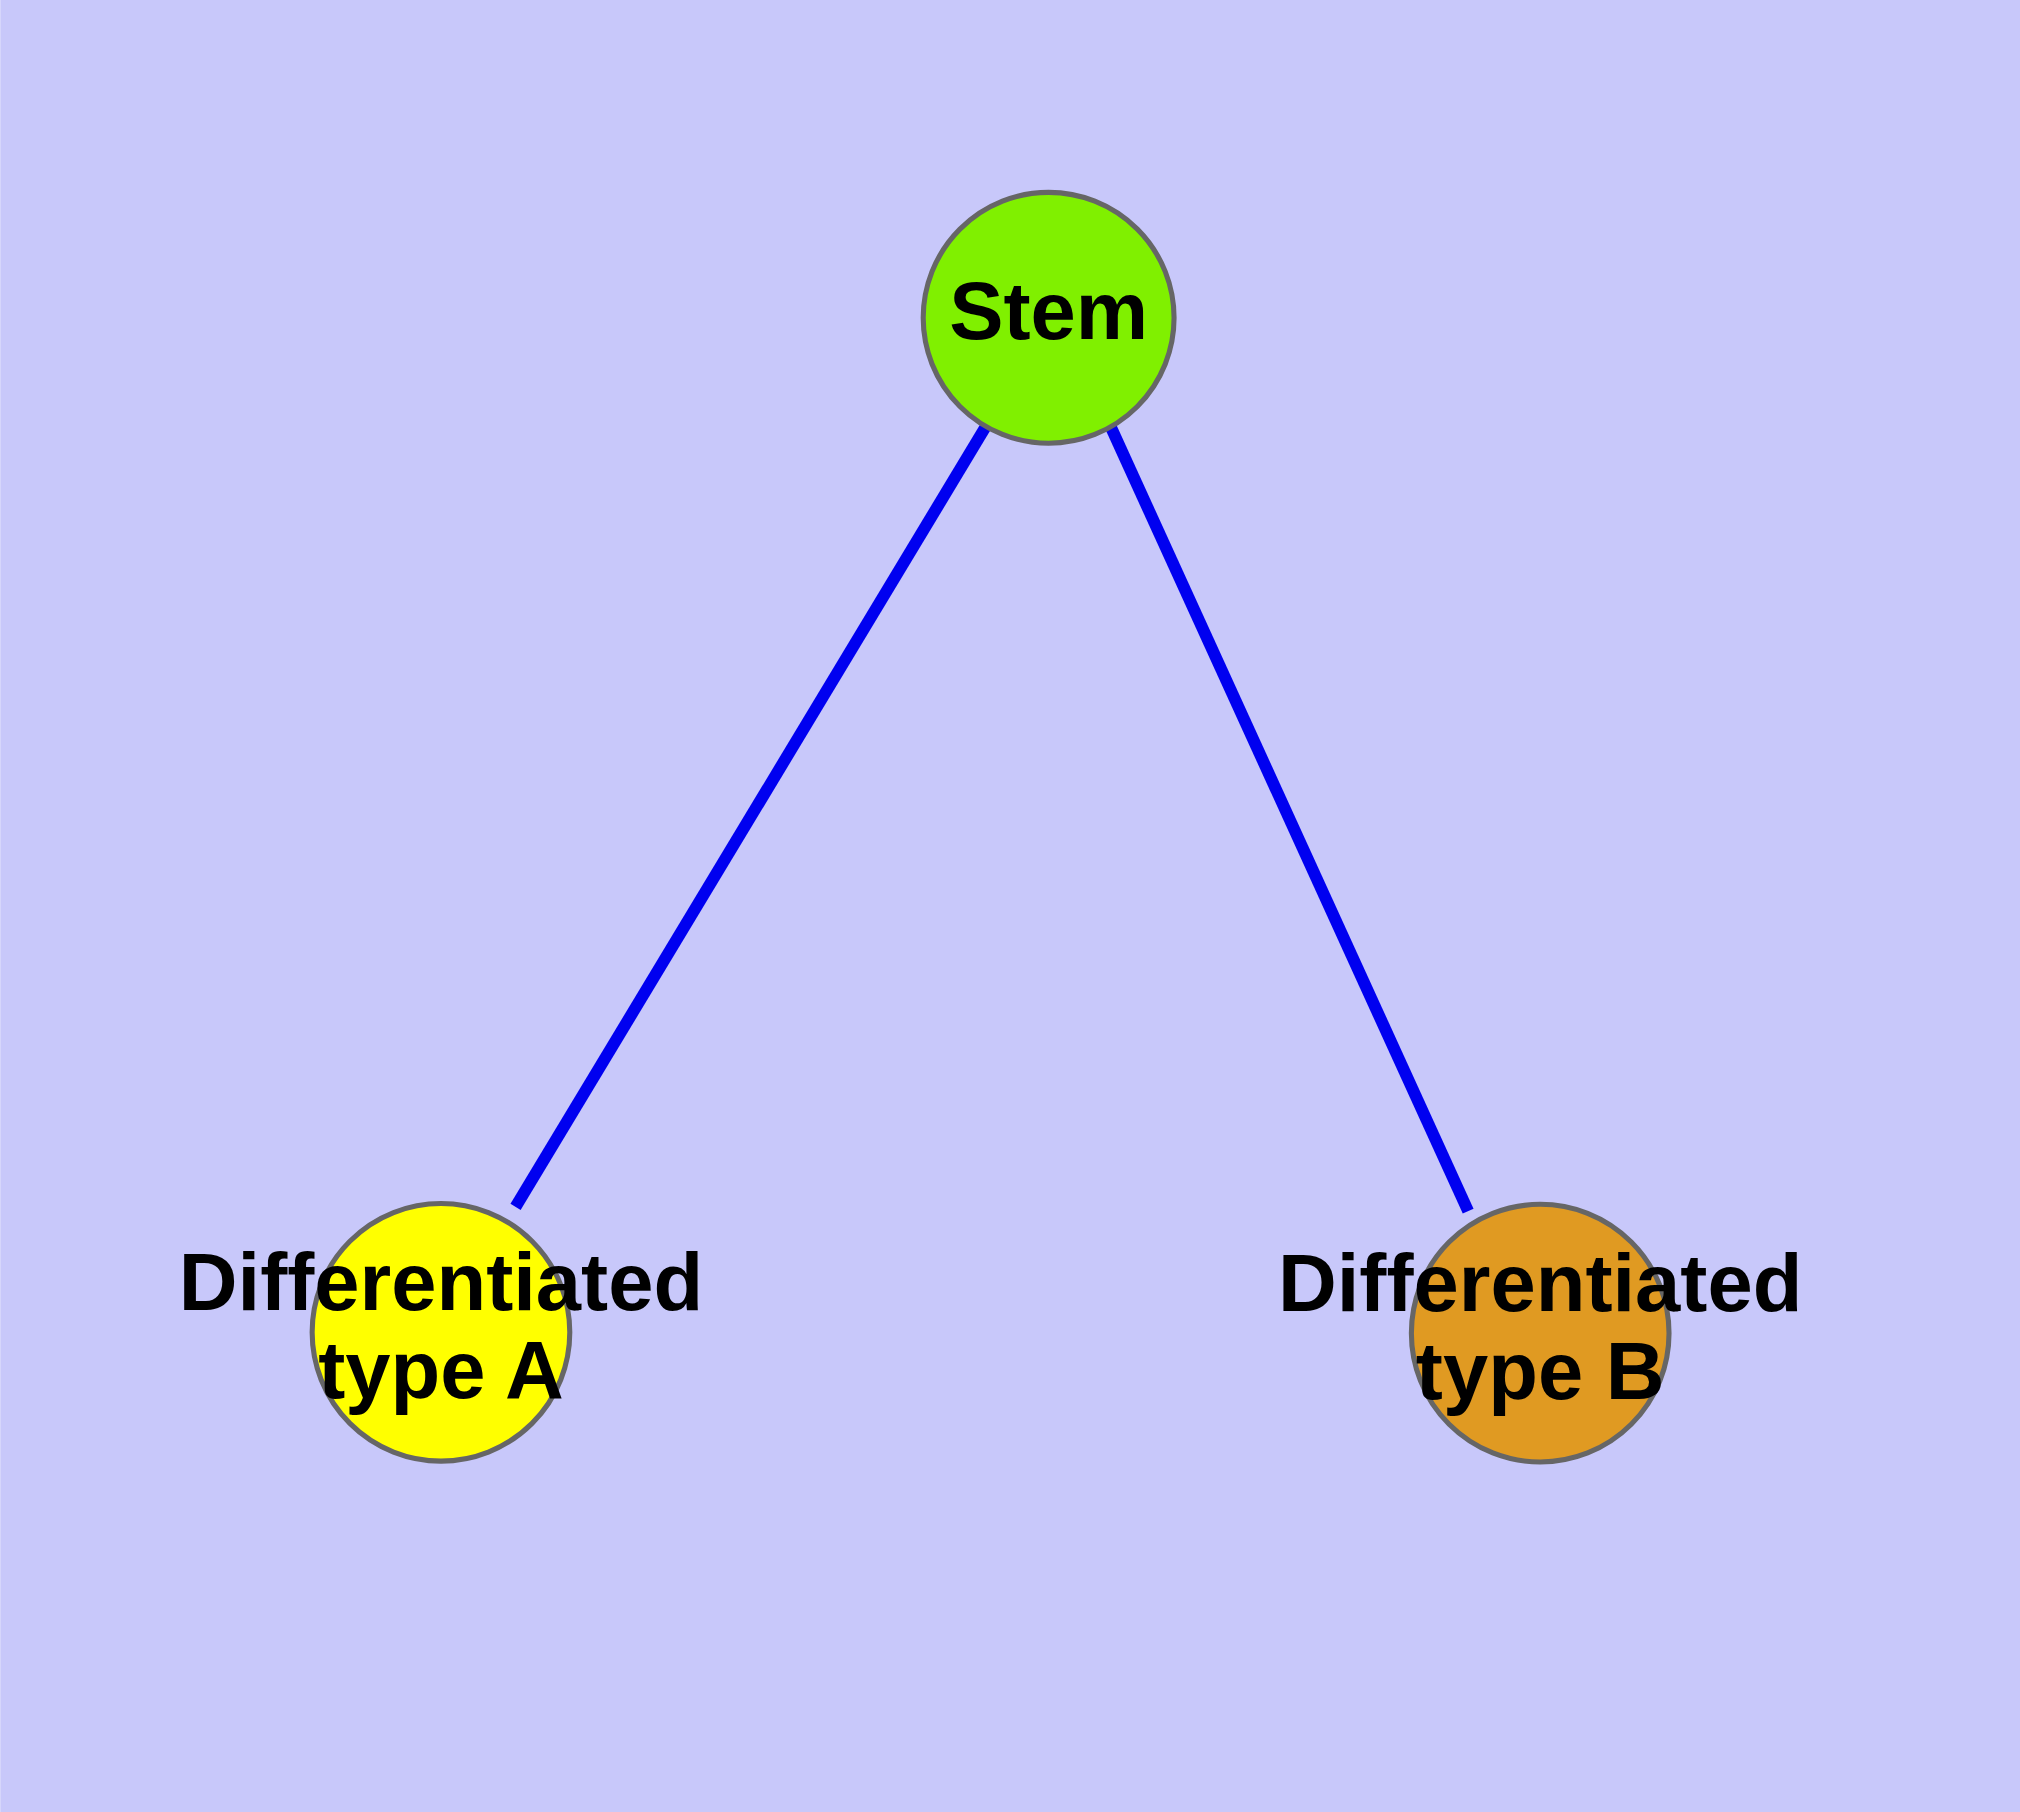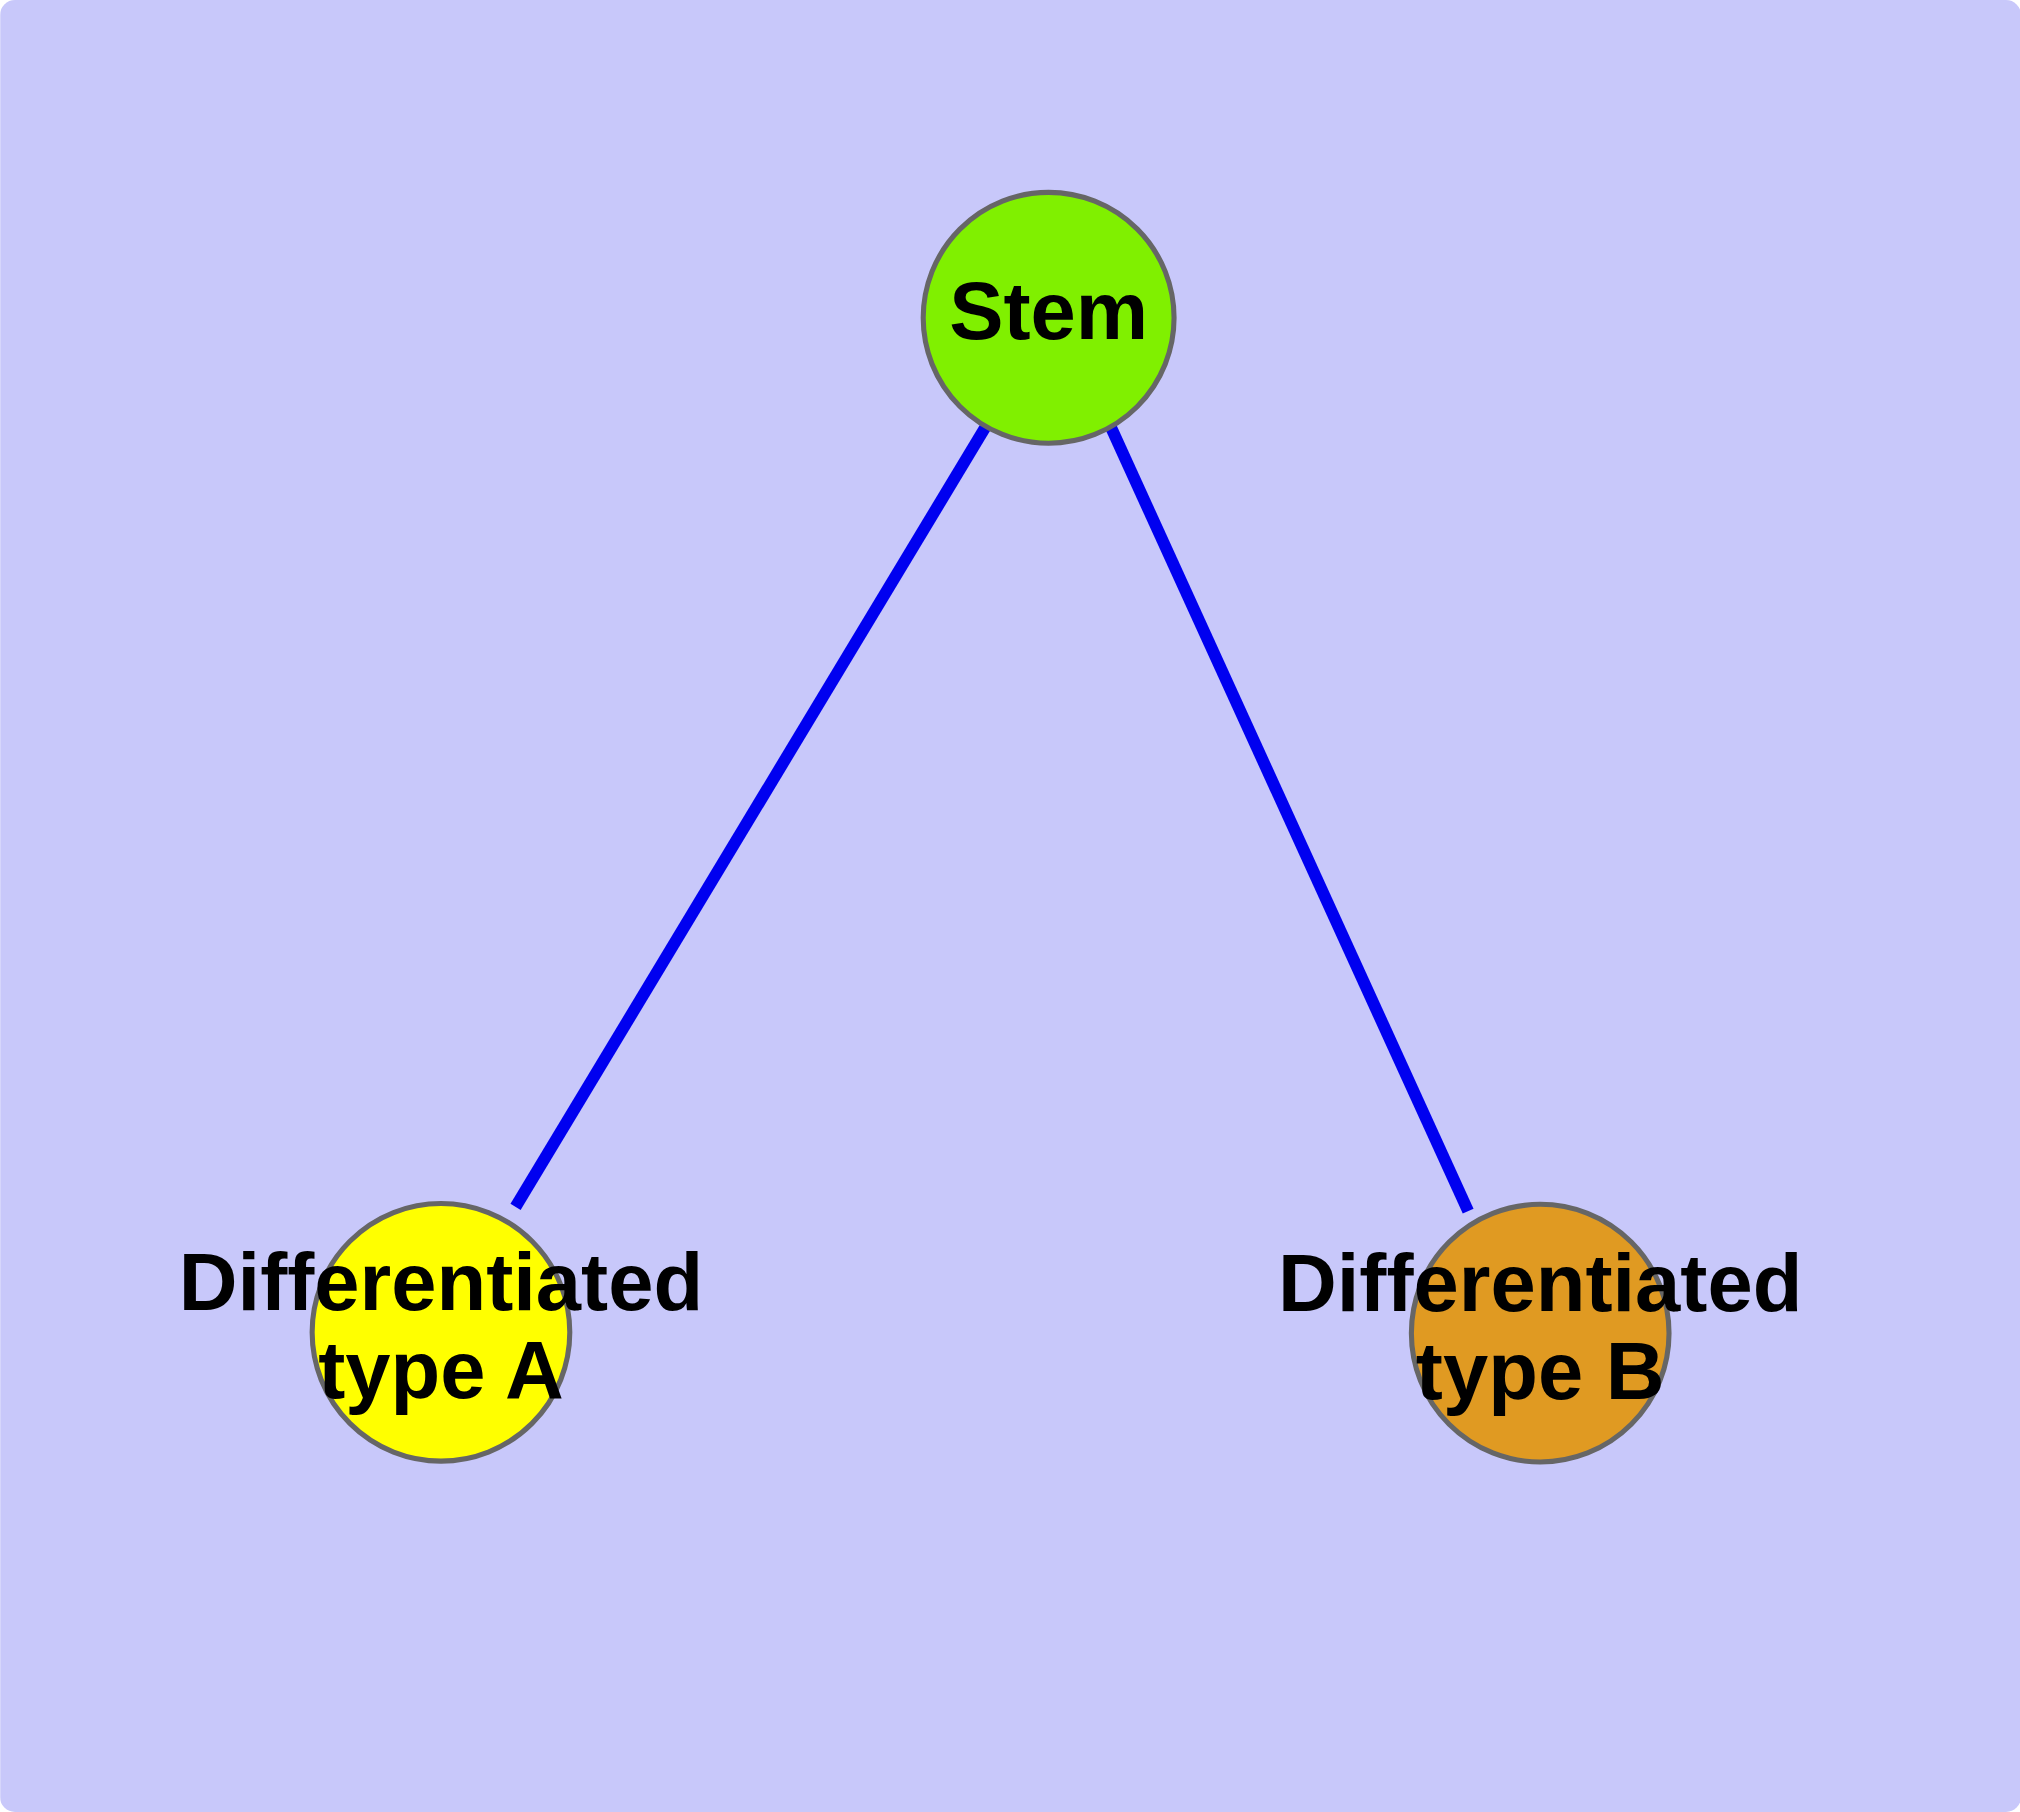--- a/index.html
+++ b/index.html
@@ -27,21 +27,21 @@
     font-family: "Liberation Sans", sans-serif;
     font-weight: bold;
     fill: #000000;
     text-anchor: middle;
     dominant-baseline: middle;
   }
 </style>
 </head>
 <body>
 
-<div id="canvas" style="width: 2021px; height: 1812px; border-radius: 15px;">
+<div id="canvas" style="width: 2021px; height: 1812px;">
   <svg id="graph-svg" viewBox="0 0 2384 2138" xmlns="http://www.w3.org/2000/svg" style="width: 2021px; height: 1812px;">
 
     <rect id="bg-rect" x="0" y="0" width="2384" height="2138" fill="#c8c8fa"></rect>
 
     <g id="edges-layer">
       <line id="edge-0" x1="1163" y1="503" x2="608" y2="1424" stroke="#0000f0" stroke-width="14" stroke-linecap="butt"></line>
       <line id="edge-1" x1="1310" y1="503" x2="1732" y2="1429" stroke="#0000f0" stroke-width="14" stroke-linecap="butt"></line>
     </g>
 
     <g id="nodes-layer">

